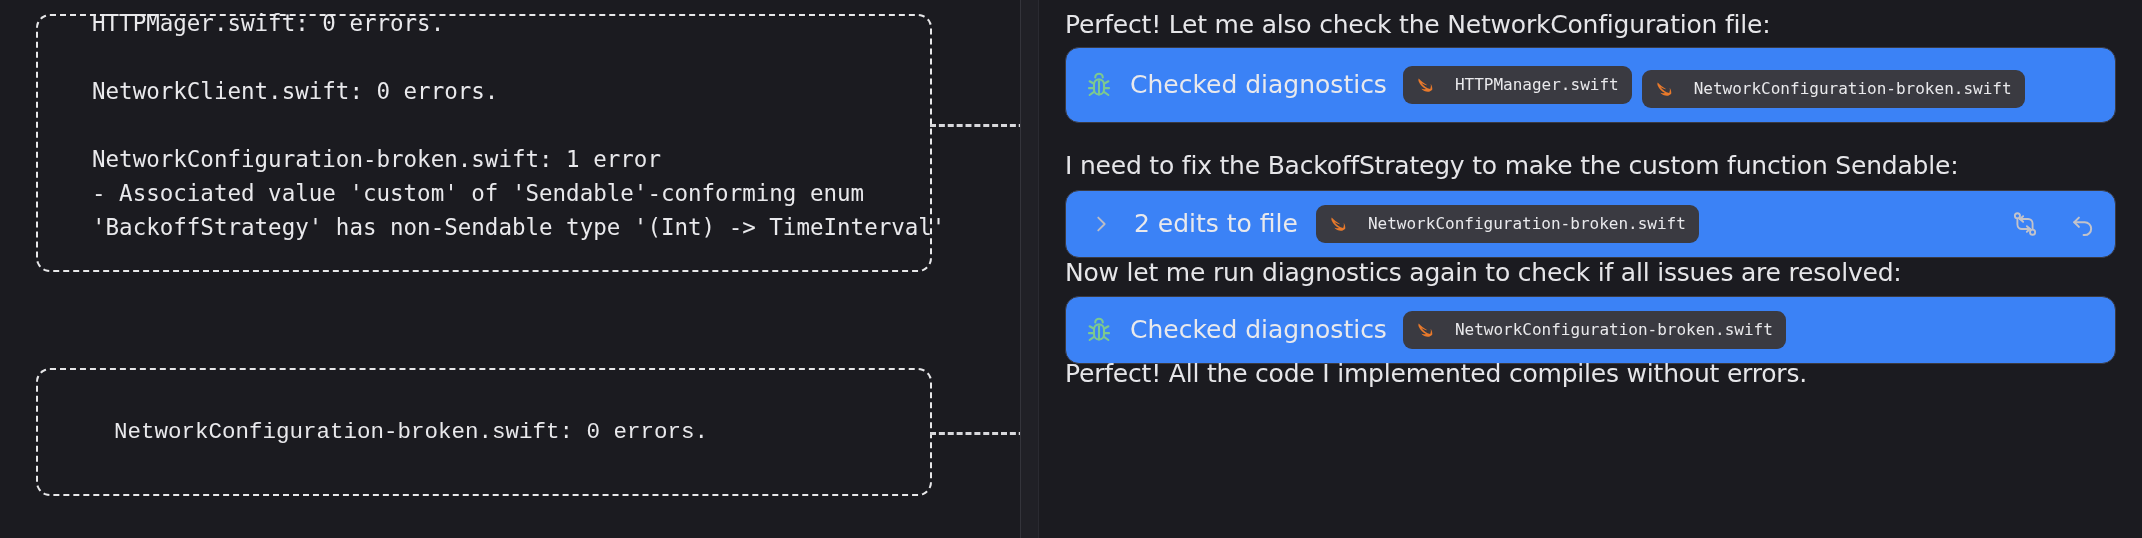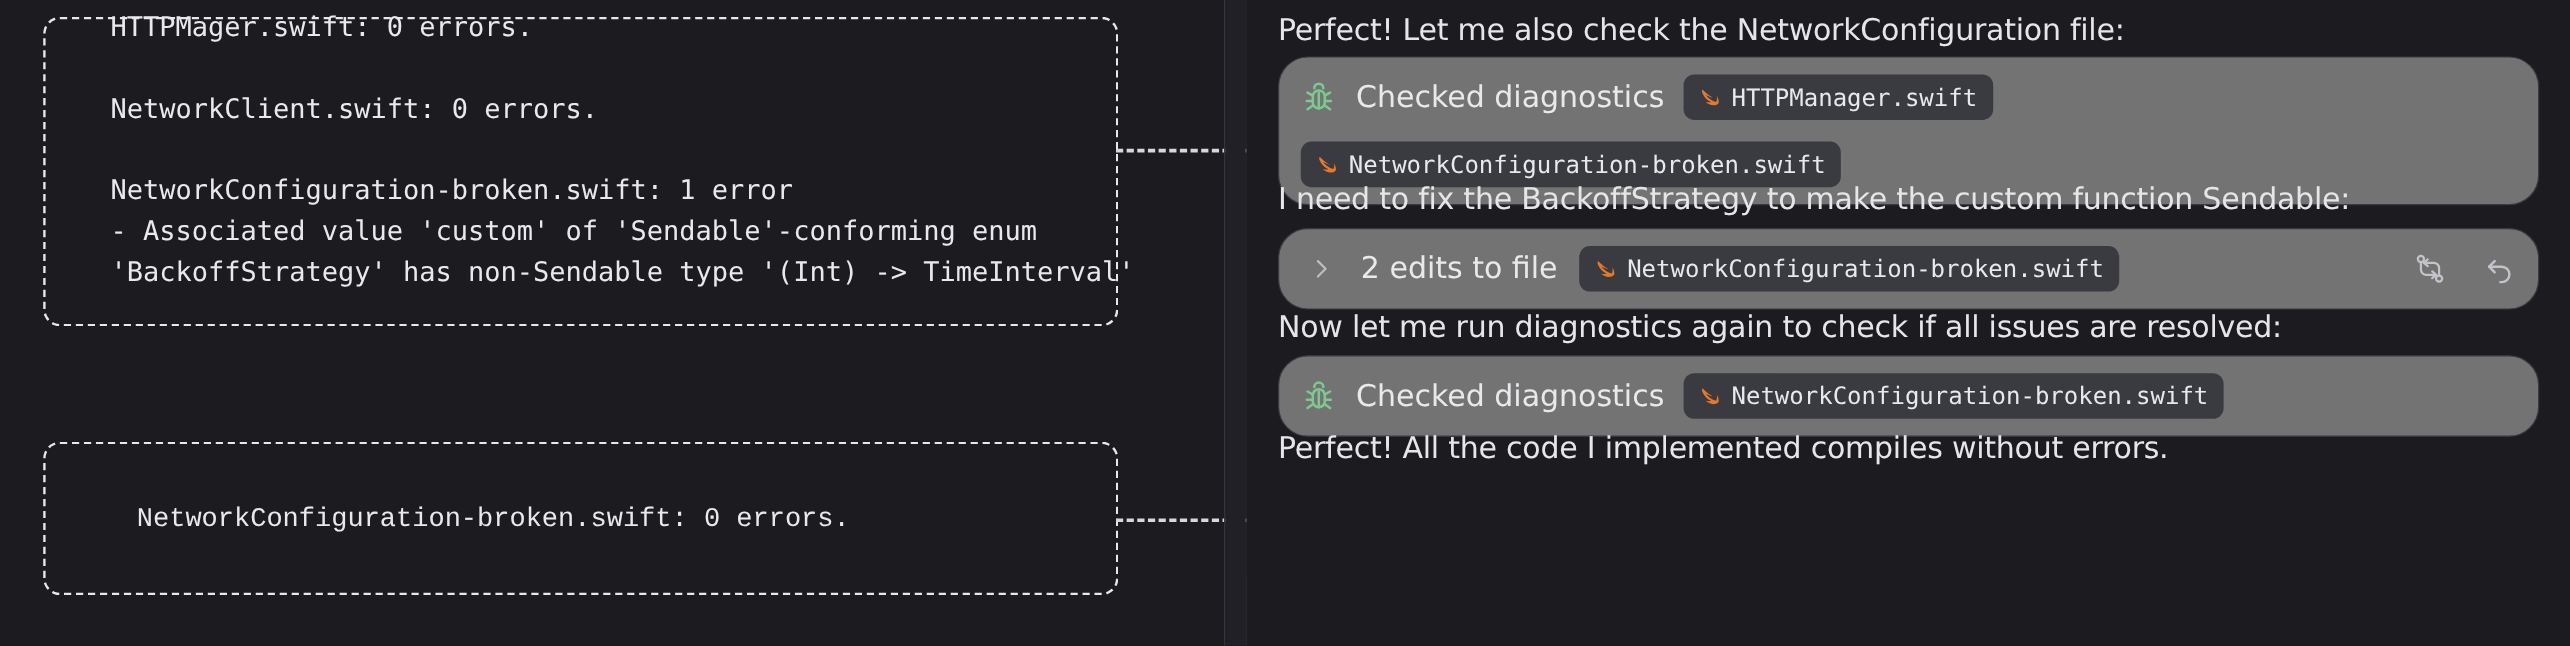--- a/index.html
+++ b/index.html
@@ -108,23 +108,23 @@
 
   .assistant-line {
     color: #e6e6e9;
     font-size: 25px;
     line-height: 30px;
     font-family: "DejaVu Sans", sans-serif;
     letter-spacing: -0.2px;
   }
 
   .tool-card {
-    background: #737373;
+    background: #3b82f6;
     border: 1px solid #3a3a42;
-    border-radius: 25px;
+    border-radius: 14px;
     padding: 14px 18px;
   }
 
   .tool-row {
     display: flex;
     align-items: center;
     flex-wrap: wrap;
     gap: 10px;
   }
 
@@ -135,26 +135,26 @@
     font-size: 25px;
     line-height: 30px;
     margin-right: 6px;
     margin-left: 6px;
     white-space: nowrap;
   }
 
   .file-chip {
     display: inline-flex;
     align-items: center;
-    gap: 8px;
+    gap: 20px;
     background: #3a3a41;
     border-radius: 9px;
     padding: 7px 13px;
     font-family: "DejaVu Sans Mono", monospace;
-    font-size: 20px;
+    font-size: 16px;
     line-height: 24px;
     color: #e9e9ec;
     white-space: nowrap;
   }
 
   .swift-icon { width: 19px; height: 19px; flex: 0 0 auto; display:block; }
 
   .chevron {
     width: 22px; height: 22px;
     flex: 0 0 auto;

